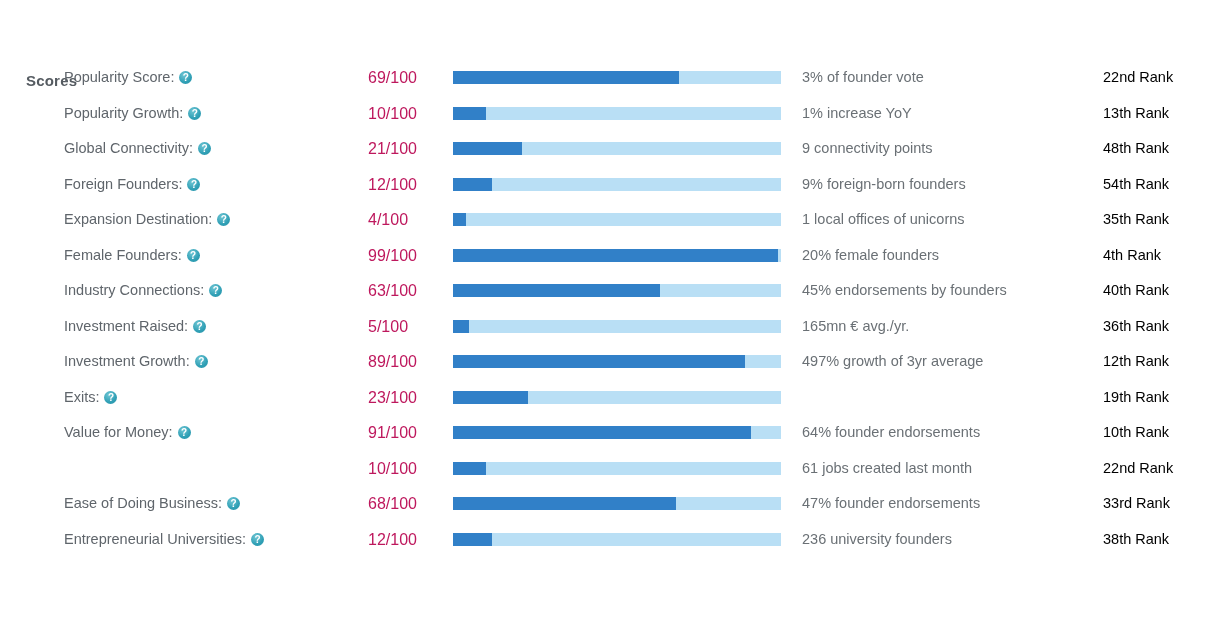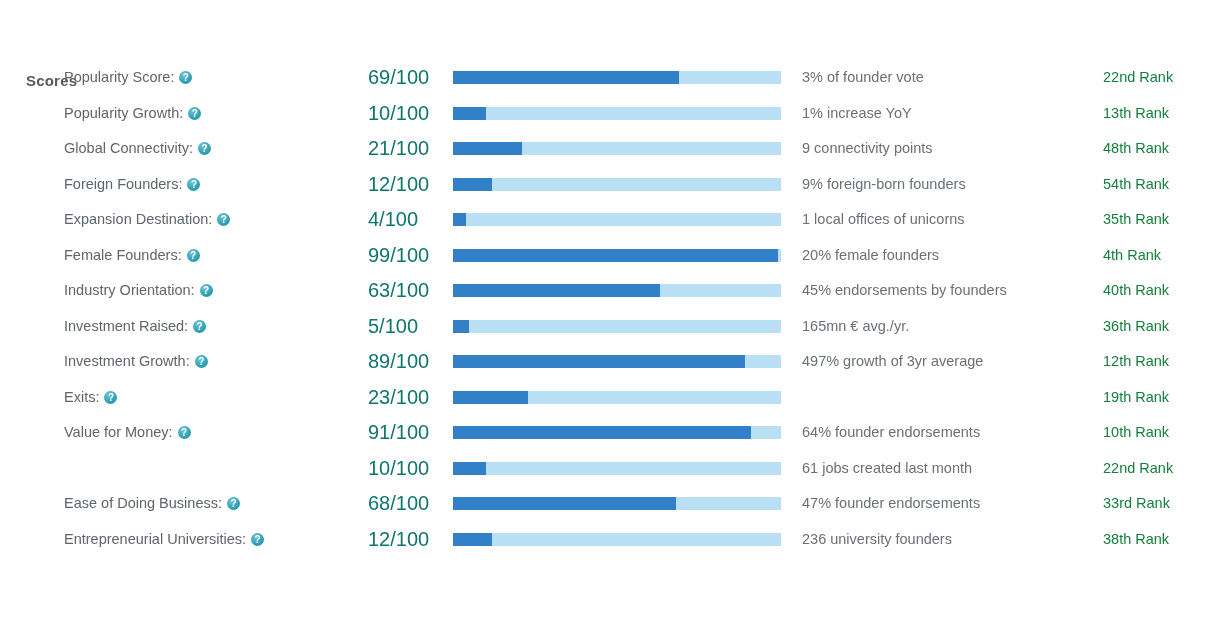--- a/index.html
+++ b/index.html
@@ -89,22 +89,22 @@
     font-weight: bold;
     color: #ffffff;
   }
 
   .cell-score {
     position: absolute;
     left: 340px;
     top: 0;
     height: 35.5px;
     line-height: 35.5px;
-    font-size: 20px;
-    color: #0f766e;
+    font-size: 16px;
+    color: #be185d;
     white-space: nowrap;
     text-align: right;
   }
 
   .cell-bar {
     position: absolute;
     left: 425px;
     top: 11px;
     width: 328px;
     height: 13px;
@@ -139,21 +139,21 @@
     text-align: right;
   }
 
   .cell-rank {
     position: absolute;
     left: 1075px;
     top: 0;
     height: 35.5px;
     line-height: 35.5px;
     font-size: 14.5px;
-    color: #15803d;
+    color: #000000;
     white-space: nowrap;
   }
 </style>
 </head>
 <body>
 
 <div class="scores-panel">
 
   <div class="panel-title">Scores</div>
 
@@ -212,21 +212,21 @@
         <div class="cell-label"><span class="label-text">Female Founders:</span><span class="help-icon"></span></div>
         <div class="cell-score">99/100</div>
         <div class="cell-bar">
           <div class="bar-track"></div>
           <div class="bar-fill" style="width: 324.72px;"></div>
         </div>
         <div class="cell-detail">20% female founders</div>
         <div class="cell-rank">4th Rank</div>
       </div>
       <div class="score-row">
-        <div class="cell-label"><span class="label-text">Industry Orientation:</span><span class="help-icon"></span></div>
+        <div class="cell-label"><span class="label-text">Industry Connections:</span><span class="help-icon"></span></div>
         <div class="cell-score">63/100</div>
         <div class="cell-bar">
           <div class="bar-track"></div>
           <div class="bar-fill" style="width: 206.64px;"></div>
         </div>
         <div class="cell-detail">45% endorsements by founders</div>
         <div class="cell-rank">40th Rank</div>
       </div>
       <div class="score-row">
         <div class="cell-label"><span class="label-text">Investment Raised:</span><span class="help-icon"></span></div>

